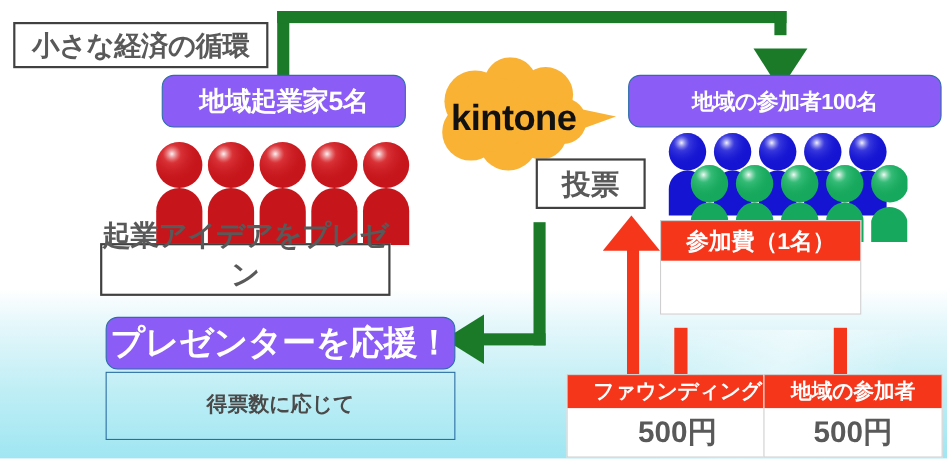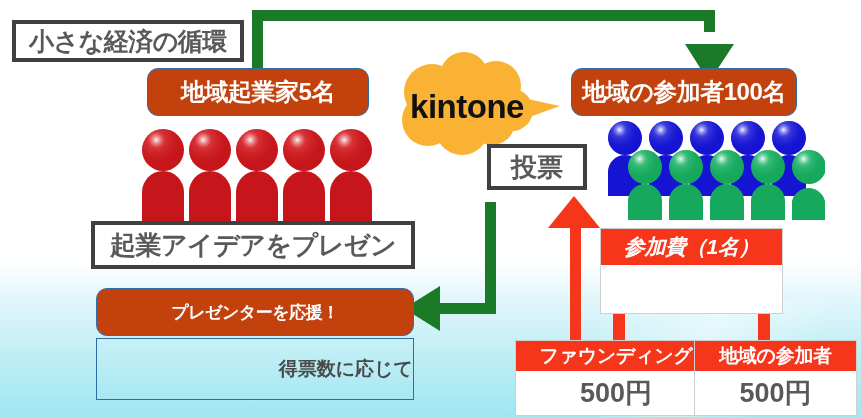--- a/index.html
+++ b/index.html
@@ -39,42 +39,41 @@
     box-sizing: border-box;
     display: flex;
     align-items: center;
     justify-content: center;
     text-align: center;
   }
 
   
   .plainbox {
     background: #ffffff;
-    border: 4px solid #404040;
+    border: 2px solid #404040;
     color: #595959;
     font-weight: bold;
   }
 
   
   .greenpill {
-    background: #c2410c;
+    background: #8b5cf6;
     border: 1px solid #2d6ea8;
     border-radius: 11px;
     color: #ffffff;
     font-weight: bold;
   }
 
   
   .bluebox {
     background: transparent;
     border: 1px solid #2b6ea3;
     color: #4a4a4a;
     font-weight: bold;
     line-height: 1.28;
-    align-items: flex-end;
   }
 
   
   .card {
     position: absolute;
     box-sizing: border-box;
     border: 1px solid #cfcfcf;
     background: #ffffff;
   }
   .card-head {
@@ -232,21 +231,21 @@
         <path d="M112,42 L168,54 L118,72 Z"></path>
       </g>
     </svg>
     <div class="cloud-label">kintone</div>
   </div>
 
   <div class="box plainbox" style="left:487px; top:144px; width:100px; height:46px; font-size:26px;">
     <span>投票</span>
   </div>
 
-  <div class="box greenpill" style="left:571px; top:68px; width:226px; height:48px; font-size:24px; letter-spacing:-0.5px;">
+  <div class="box greenpill" style="left:571px; top:68px; width:285px; height:48px; font-size:20px; letter-spacing:-0.5px;">
     <span>地域の参加者100名</span>
   </div>
 
   <svg class="people" style="left:607px; top:120px;" width="218" height="100" viewBox="0 0 218 100">
     <defs>
       <radialGradient id="gBlue" cx="0.34" cy="0.26" r="0.62">
         <stop offset="0%" stop-color="#ffffff" stop-opacity="0.95"></stop>
         <stop offset="34%" stop-color="#5c5ce8" stop-opacity="0.5"></stop>
         <stop offset="100%" stop-color="#1414d2" stop-opacity="0"></stop>
       </radialGradient>
@@ -303,33 +302,33 @@
         <circle cx="161" cy="47" r="17" fill="url(#gGrn)"></circle>
       <path d="M144,100 L144,81 a17,17 0 0 1 34,0 L178,100 Z" fill="#16a85c"></path>
     </g>
     <g>
       <circle cx="202" cy="47" r="17" fill="#16a85c"></circle>
         <circle cx="202" cy="47" r="17" fill="url(#gGrn)"></circle>
       <path d="M185,100 L185,81 a17,17 0 0 1 33,0 L218,100 Z" fill="#16a85c"></path>
     </g>
   </svg>
 
-  <div class="box plainbox" style="left:91px; top:221px; width:324px; height:48px; font-size:26px; letter-spacing:-0.5px;">
+  <div class="box plainbox" style="left:91px; top:221px; width:264px; height:48px; font-size:26px; letter-spacing:-0.5px;align-items:flex-end;">
     <span>起業アイデアをプレゼン</span>
   </div>
 
-  <div class="box greenpill" style="left:96px; top:288px; width:318px; height:48px; font-size:17px; letter-spacing:-0.5px;">
+  <div class="box greenpill" style="left:96px; top:288px; width:318px; height:48px; font-size:31px; letter-spacing:-0.5px;">
     <span>プレゼンターを応援！</span>
   </div>
 
   <div class="box bluebox" style="left:96px; top:338px; width:318px; height:62px; font-size:19px; flex-direction:column;">
     <span>得票数に応じて</span>
   </div>
 
-  <div class="card" style="left:600px; top:228px; width:183px; height:86px;font-style:italic;">
+  <div class="card" style="left:600px; top:200px; width:183px; height:86px;">
     <div class="card-head" style="height:36px; font-size:21px;">
       <span>参加費（1名）</span>
     </div>
   </div>
 
   <div class="card" style="left:515px; top:340px; width:202px; height:76px;">
     <div class="card-head" style="height:30px; font-size:19px;">
       <span>ファウンディング</span>
     </div>
     <div class="card-body" style="height:44px; font-size:27px;">

